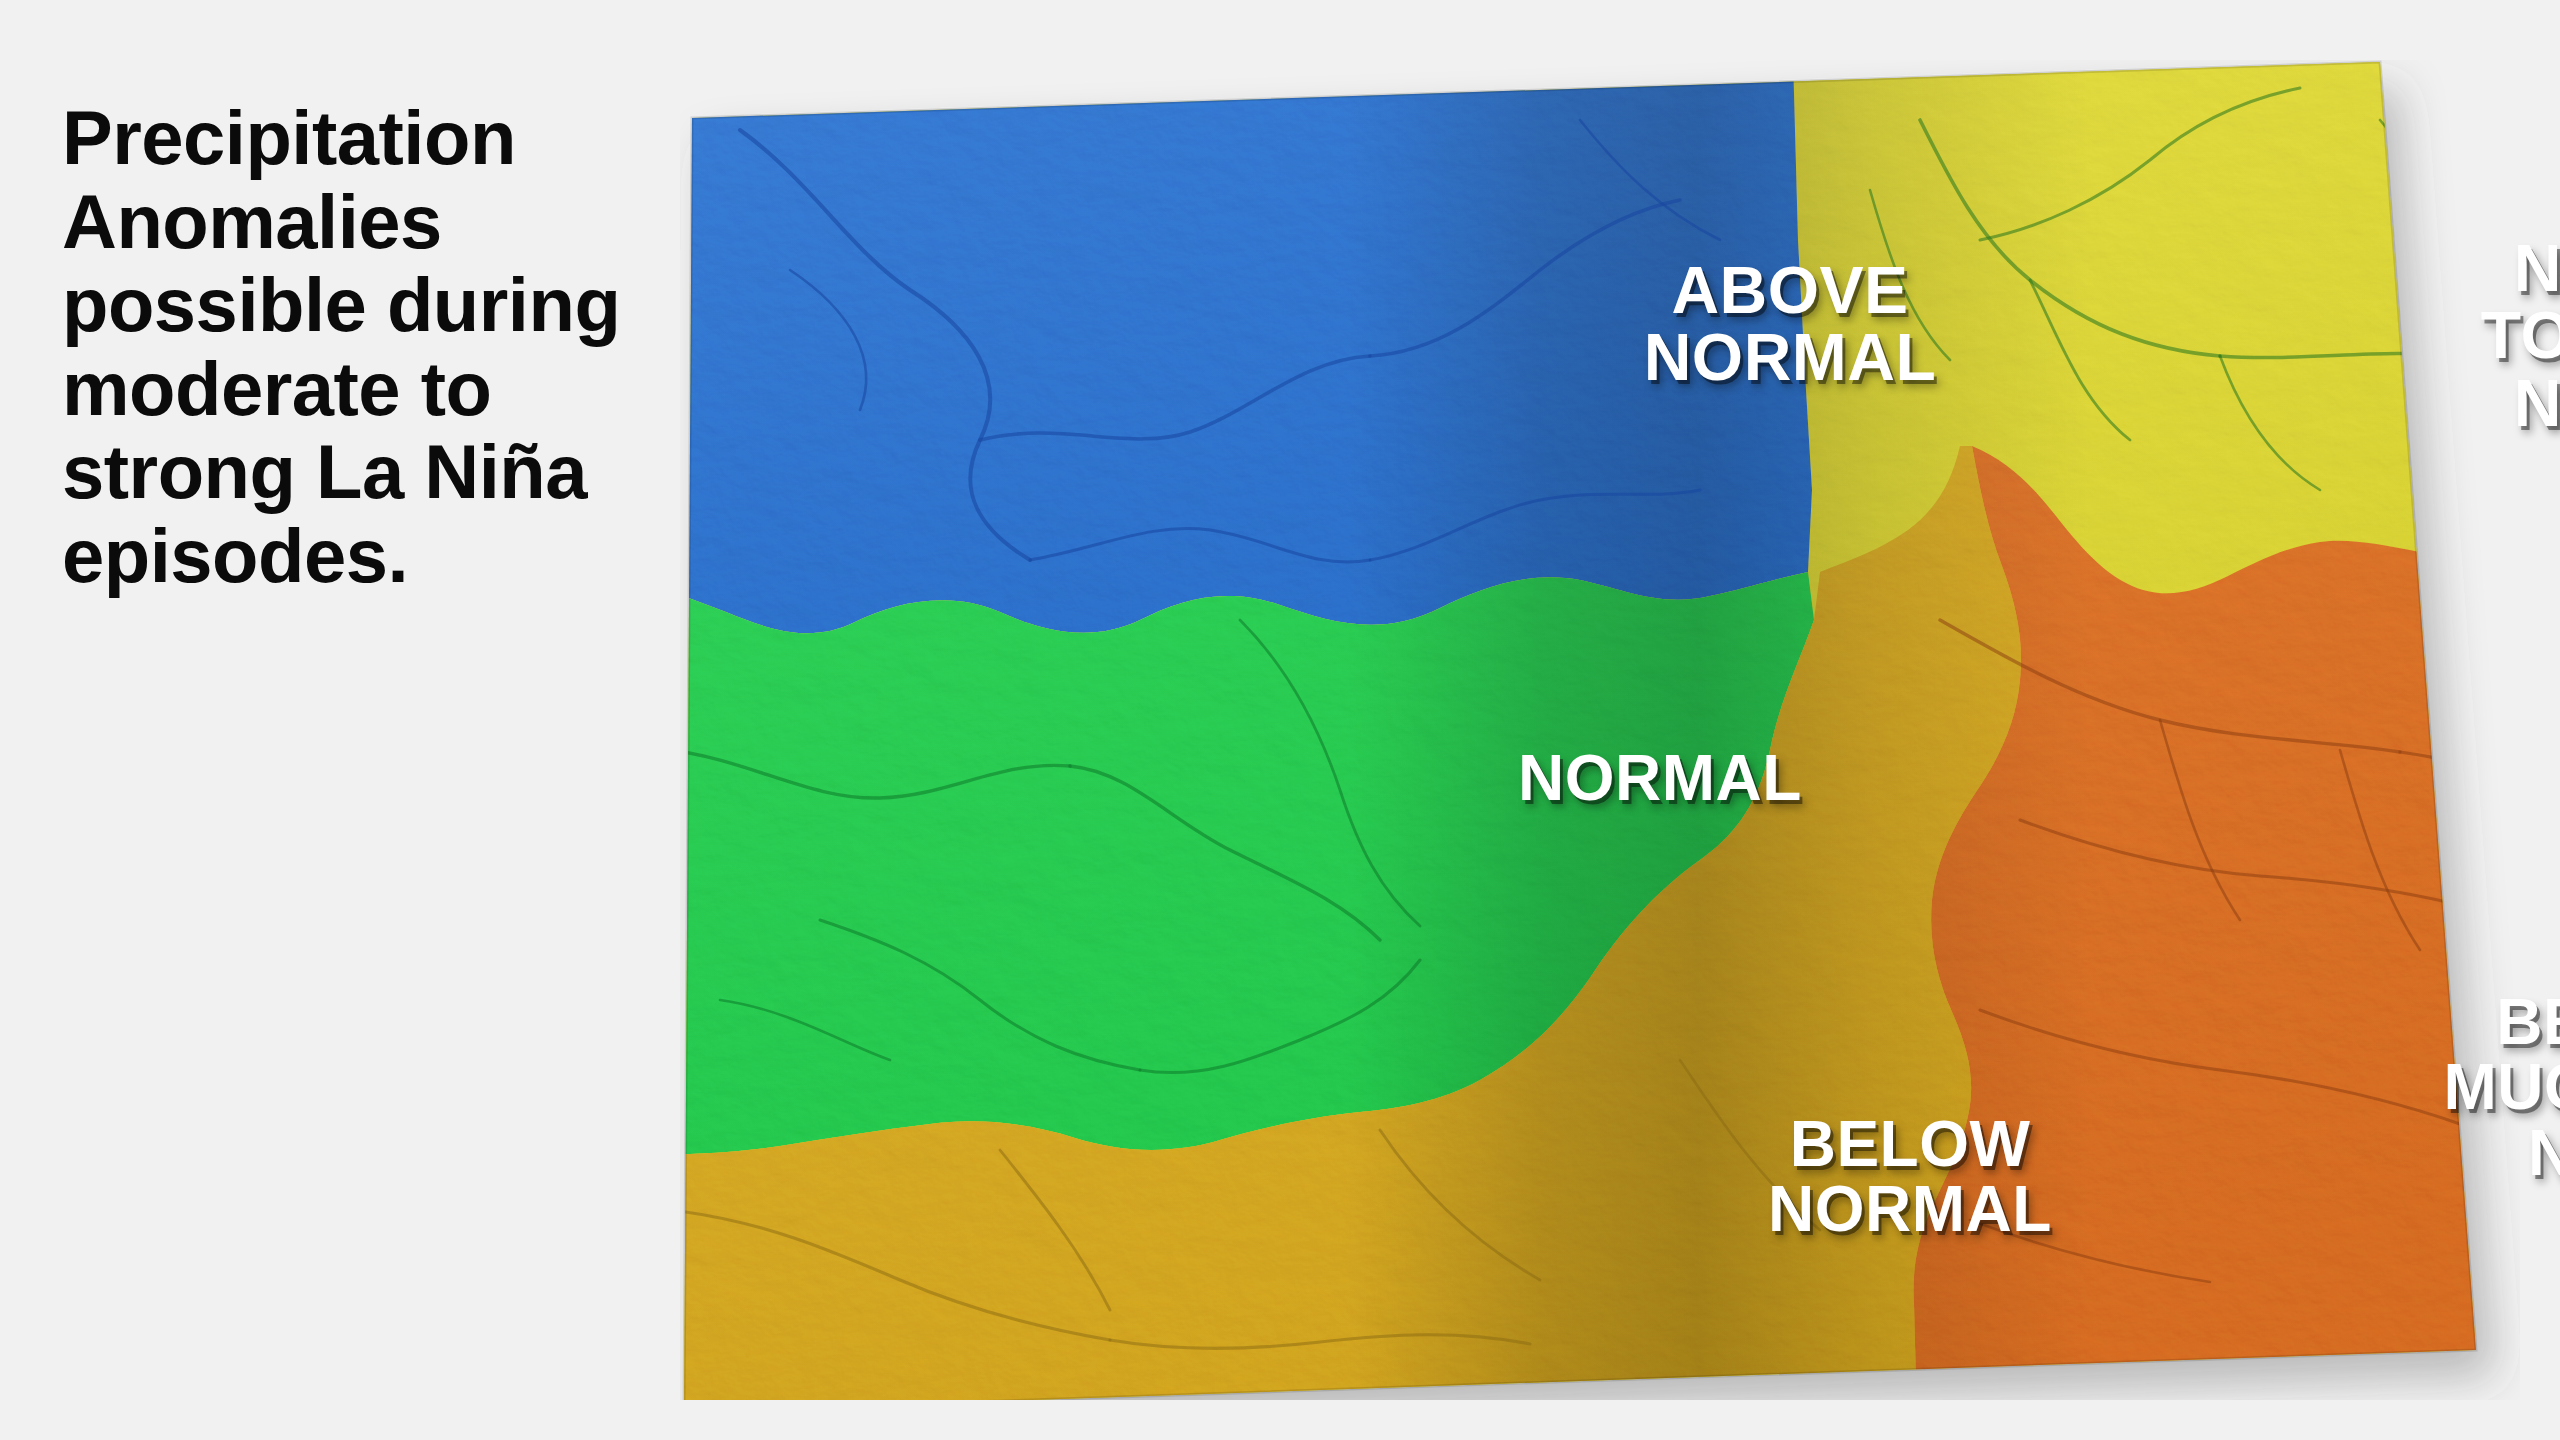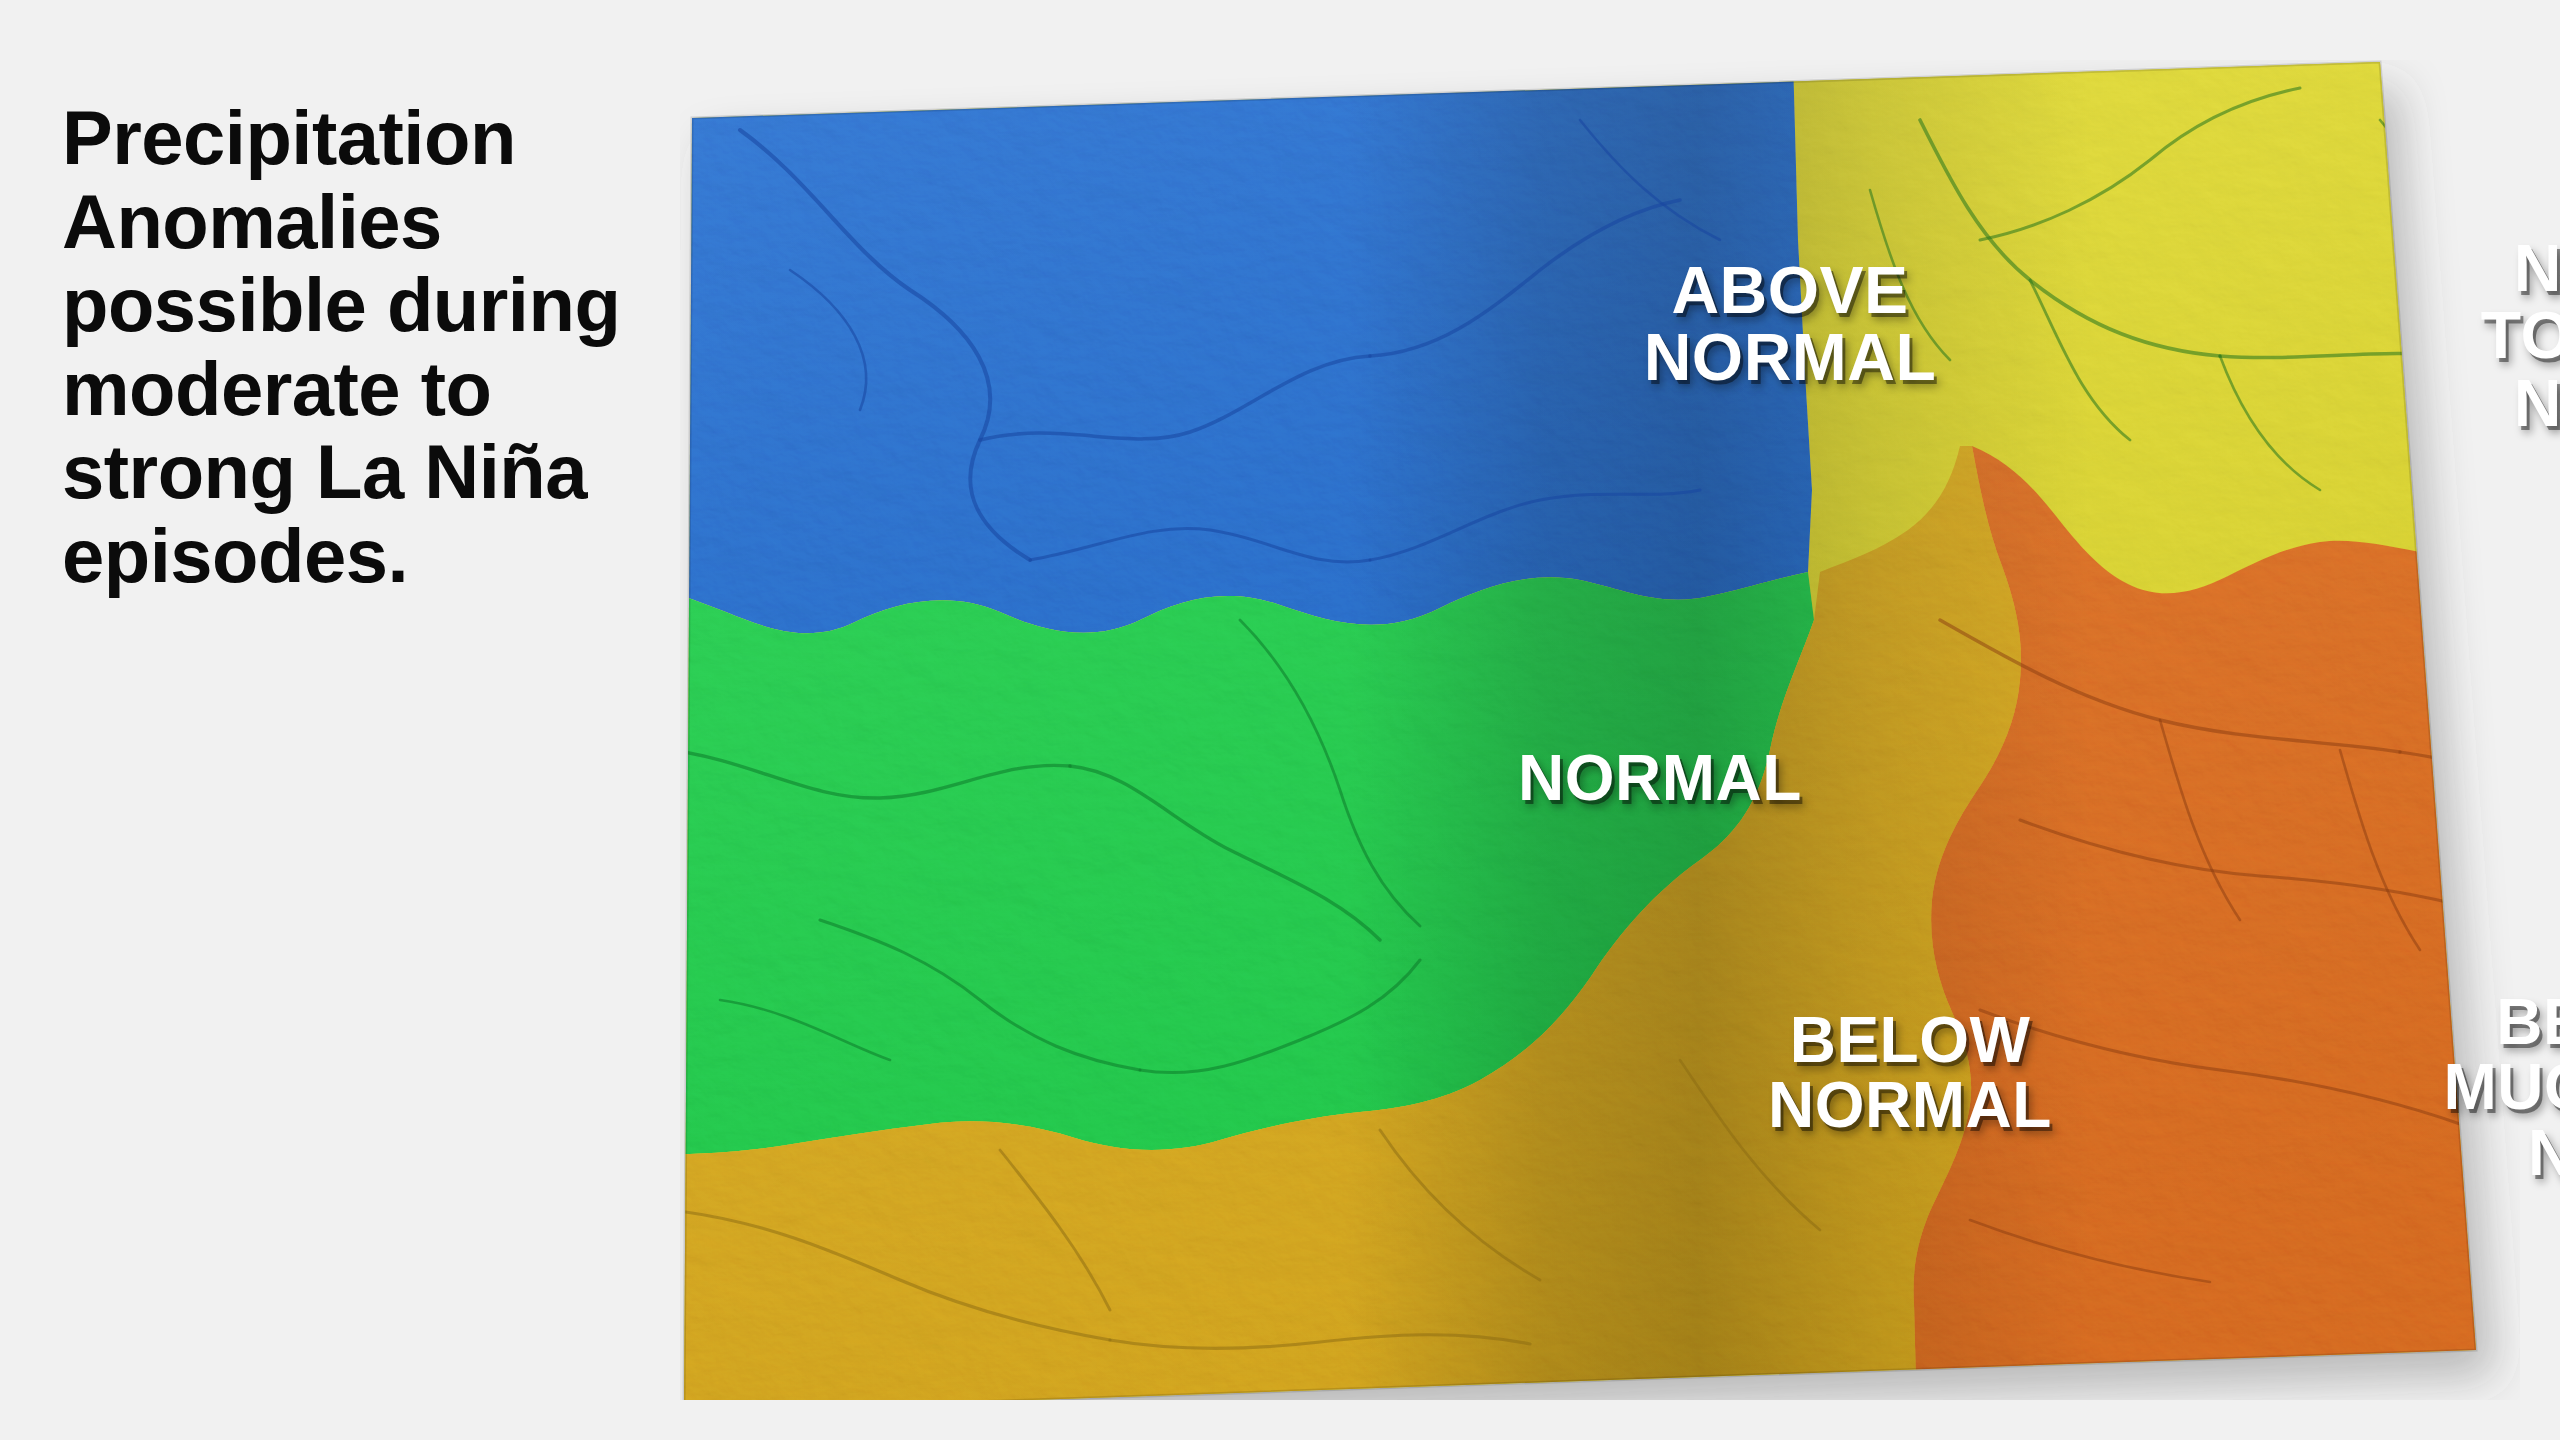--- a/index.html
+++ b/index.html
@@ -64,21 +64,21 @@
     text-shadow:
        3px 4px 0 rgba(0,0,0,0.42),
        5px 7px 9px rgba(0,0,0,0.35);
     pointer-events: none;
     -webkit-font-smoothing: antialiased;
   }
 
   #label-above-normal   { left: 900px;  top: 175px;  width: 420px; font-size: 66px; margin-top: 22px; }
   #label-normal-below   { left: 1700px; top: 175px;  width: 560px; font-size: 66px; }
   #label-normal         { left: 780px;  top: 686px;  width: 400px; font-size: 64px; }
-  #label-below-normal   { left: 1020px; top: 948px; width: 420px; font-size: 64px; }
+  #label-below-normal   { left: 1020px; top: 1052px; width: 420px; font-size: 64px; }
   #label-much-below     { left: 1660px; top: 930px;  width: 660px; font-size: 64px; }
 </style>
 </head>
 <body style="background: rgb(241, 241, 241);">
 
 <div id="stage" style="background: rgb(241, 241, 241);">
 
   <div id="headline">Precipitation
 Anomalies
 possible during

